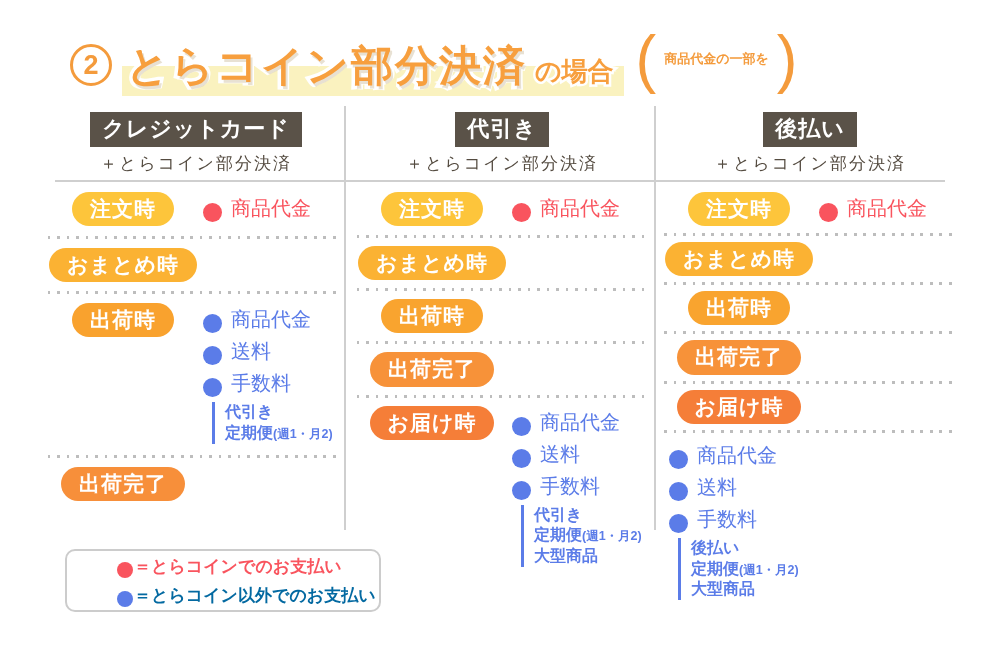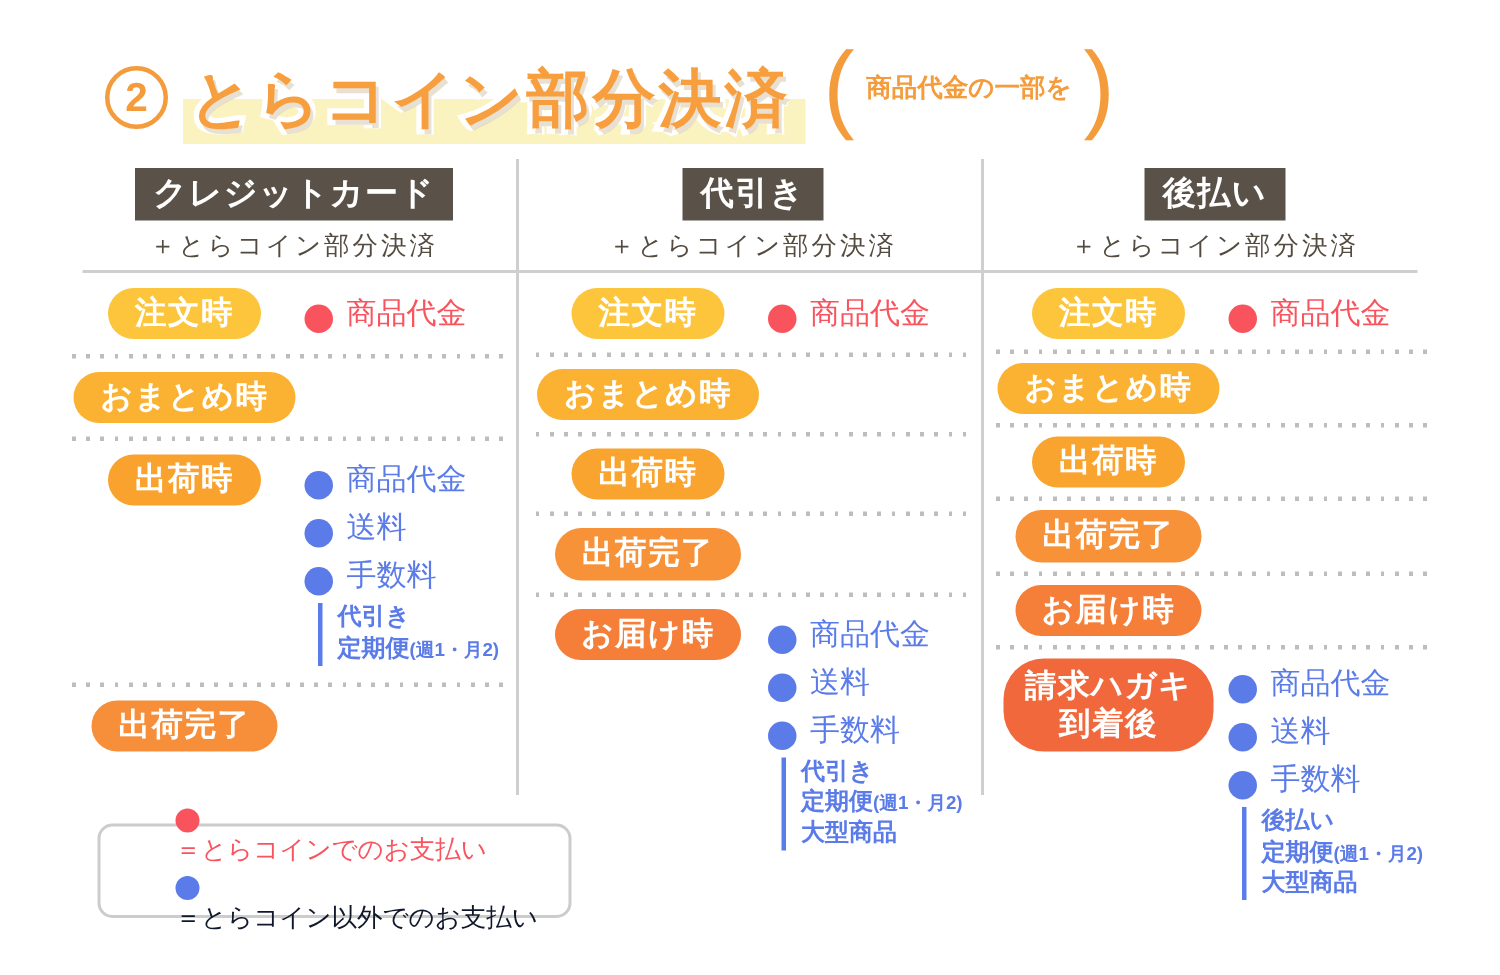--- a/index.html
+++ b/index.html
@@ -15,21 +15,21 @@
   .title-hl { background:linear-gradient(to bottom, transparent 48%, #FAF2BF 48%);
     padding:0 10px 2px 4px; display:inline-flex; align-items:baseline; }
   .title-main { font-size:42px; font-weight:800; color:#F79F3E; letter-spacing:2px;
     -webkit-text-stroke:7px #fff; paint-order:stroke fill;
     text-shadow:2px 3px 0 rgba(190,170,130,.35); white-space:nowrap;text-align:center; }
   .title-suffix { font-size:26px; font-weight:800; color:#F79F3E; margin-left:8px;
     -webkit-text-stroke:5px #fff; paint-order:stroke fill; white-space:nowrap; }
   .paren-group { display:flex; align-items:center; margin:0 0 6px 12px; }
   .paren { font-size:62px; font-weight:400; color:#F49B3C; line-height:1;
     transform:scaleY(1.05); }
-  .paren-lines { margin:0 8px; color:#F49B3C; font-weight:bold; font-size:17px;
+  .paren-lines { margin:0 8px; color:#F49B3C; font-weight:bold; font-size:13px;
     line-height:1.35; white-space:nowrap; }
 
   
   .v-rule { position:absolute; top:106px; width:2px; height:424px; background:#cfcfcf; }
   #v-rule-1 { left:344px; } #v-rule-2 { left:654px; }
   .h-rule { position:absolute; top:180px; left:55px; width:890px; height:2px; background:#cfcfcf; }
 
   
   .column { position:absolute; top:112px; }
   .col-0 { left:48px; width:296px; }
@@ -63,35 +63,36 @@
   .dotline { height:3px; width:99%;
     background:repeating-linear-gradient(90deg,#bdbdbd 0 2.5px, transparent 2.5px 9.5px); }
   .col-0 .dotline { margin:9px 0; }
   .col-1 .dotline { margin:8px 0; }
   .col-2 .dotline { margin:6px 0; }
 
   
   #legend { position:absolute; left:65px; top:549px; width:316px; height:63px;
     border:2px solid #ccc; border-radius:10px; display:flex; flex-direction:column;
     justify-content:center; padding-left:50px; gap:6px; background:#fff; }
-  .legend-item { display:flex; align-items:flex-start; font-size:17px; font-weight:normal;
-    white-space:nowrap;flex-direction:column; }
+  .legend-item { display:flex; align-items:flex-end; font-size:17px; font-weight:bold;
+    white-space:nowrap; }
   .legend-item .dot { width:16px; height:16px; margin-right:1px; }
   .legend-item.red  { color:#F9545E; }
-  .legend-item.blue { color:#0f172a; }
+  .legend-item.blue { color:#0369a1; }
 </style>
 </head>
 <body>
 
 <div id="page">
 
   <div id="title-row">
     <span class="num-circle">2</span>
     <span class="title-hl">
       <span class="title-main">とらコイン部分決済</span>
+      <span class="title-suffix">の場合</span>
     </span>
     <span class="paren-group">
       <span class="paren">(</span>
       <span class="paren-lines">
         <span>商品代金の一部を</span><br>
       </span>
       <span class="paren">)</span>
     </span>
   </div>
 
@@ -247,23 +248,20 @@
             </div>
           </div>
           <div class="dotline"></div>
           <div class="step">
             <div class="pill-wrap">
               <div class="pill" style="background: rgb(245, 126, 56);"><span>お届け時</span></div>
             </div>
           </div>
           <div class="dotline"></div>
           <div class="step">
-            <div class="pill-wrap">
-              <div class="pill two-line" style="background: rgb(241, 104, 60);"><span>請求ハガキ</span><br><span>到着後</span></div>
-            </div>
             <div class="payments">
               <div class="pay-item blue">
                 <span class="dot blue"></span>
                 <span>商品代金</span>
               </div>
               <div class="pay-item blue">
                 <span class="dot blue"></span>
                 <span>送料</span>
               </div>
               <div class="pay-item blue">

